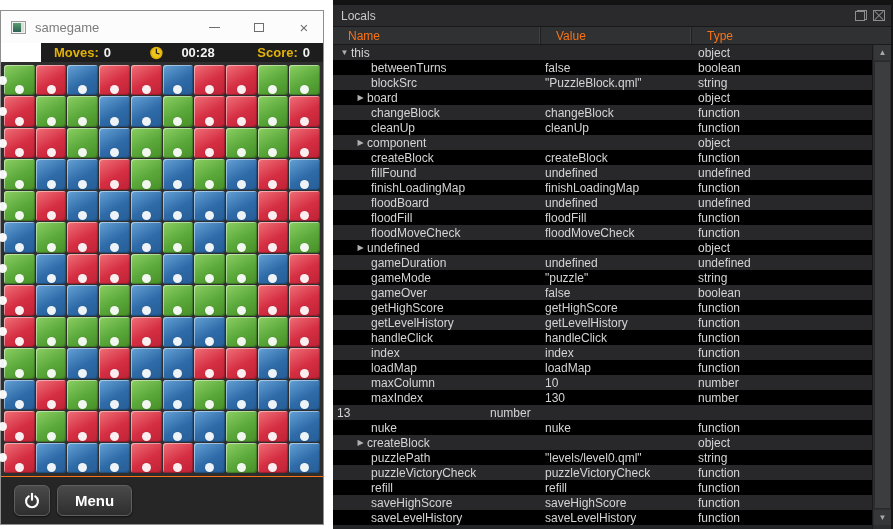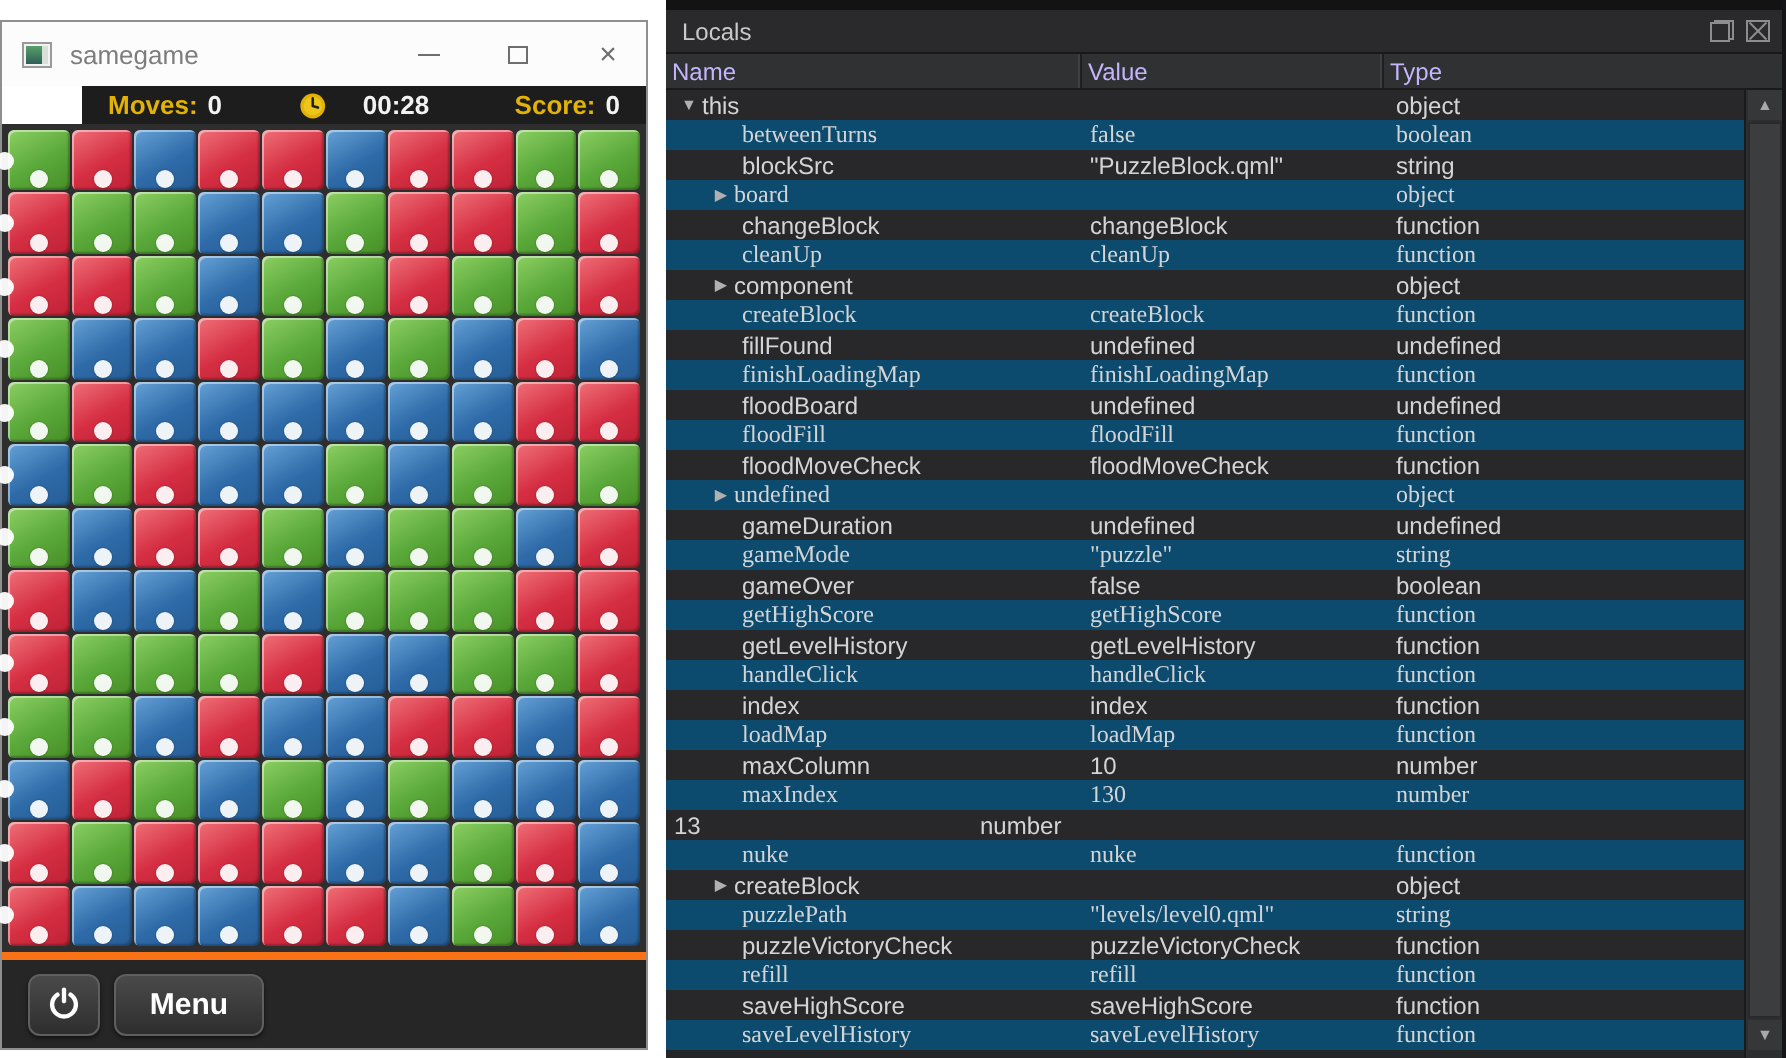--- a/index.html
+++ b/index.html
@@ -44,21 +44,21 @@
   .cell::after { content:""; position:absolute; left:50%; bottom:1px; width:9px; height:9px;
     margin-left:-4.5px; border-radius:50%; background:rgba(255,255,255,.92);
     box-shadow:0 0 1px rgba(0,0,0,.35); }
   .cell.fc::before { content:""; position:absolute; left:-6px; top:50%; margin-top:-4.5px;
     width:9px; height:9px; border-radius:50%; background:rgba(255,255,255,.95); }
   .c-G { background:linear-gradient(150deg,#8ccf63 0%,#5aa83a 55%,#478f27 100%); }
   .c-R { background:linear-gradient(150deg,#ef7078 0%,#d52e42 55%,#bf2236 100%); }
   .c-B { background:linear-gradient(150deg,#66a2d6 0%,#2e6ba8 55%,#265d96 100%); }
 
   
-  .bottombar { height:48px; background:#262626; border-top:4px solid #f97316;
+  .bottombar { height:48px; background:#262626; border-top:1px solid #f97316;
     display:flex; align-items:center; padding-left:13px; gap:7px; flex:0 0 auto; }
   .g-btn { height:31px; border-radius:6px; border:1px solid #5f5f5f;
     background:linear-gradient(180deg,#4a4a4a,#2e2e2e); box-shadow:0 1px 2px rgba(0,0,0,.6);
     display:flex; align-items:center; justify-content:center; color:#fff; }
   .power-btn { width:36px; }
   .menu-btn { width:75px; font-size:15px; font-weight:bold; }
 
   
   .locals-panel { position:absolute; left:333px; top:0; width:560px; height:529px;
     background:#232527; color:#d4d4d4; font-size:12px; }
@@ -73,29 +73,29 @@
   .icon-float::after { content:""; position:absolute; left:0; bottom:0; width:8px; height:8px;
     border:1px solid #8d8d8d; background:#2a2a2c; }
   .icon-close-box { width:12px; height:11px; border:1px solid #8d8d8d; position:relative; }
   .icon-close-box::before, .icon-close-box::after { content:""; position:absolute; left:-1px;
     top:4px; width:12px; height:1px; background:#8d8d8d; }
   .icon-close-box::before { transform:rotate(45deg); }
   .icon-close-box::after { transform:rotate(-45deg); }
 
   .panel-header { height:18px; display:flex; background:#2f3133;
     border-bottom:1px solid #1a1a1c; padding-right:21px; }
-  .ph-cell { display:flex; align-items:center; padding-left:3px; color:#c4b5fd;
+  .ph-cell { display:flex; align-items:center; padding-left:15px; color:#f97316;
     border-right:1px solid #1f1f21; box-shadow:inset -1px 0 0 #3e4042; }
   .ph-name { width:208px; }
   .ph-value { width:151px; }
   .ph-type { flex:1; border-right:none; box-shadow:none; }
 
   .rows { position:absolute; left:0; right:21px; top:45px; bottom:0; overflow:hidden; }
   .row { height:15px; display:flex; align-items:center; background:#28282a; }
-  .row.alt { background:#0c4a6e;font-family:Liberation Serif, serif; }
+  .row.alt { background:#000000; }
   .cell-name { width:208px; display:flex; align-items:center; overflow:hidden; white-space:nowrap; }
   .cell-value { width:152px; overflow:hidden; white-space:nowrap; padding-left:4px; }
   .cell-type { flex:1; overflow:hidden; white-space:nowrap; padding-left:5px; }
   .arrow { width:13px; flex:0 0 auto; font-size:8px; color:#b0b0b0; text-align:center;
     line-height:15px; }
   .ind0 .arrow { margin-left:5px; }
   .ind1 .arrow { margin-left:21px; }
   .ind1.noarrow .cell-name { padding-left:38px; }
 
   

